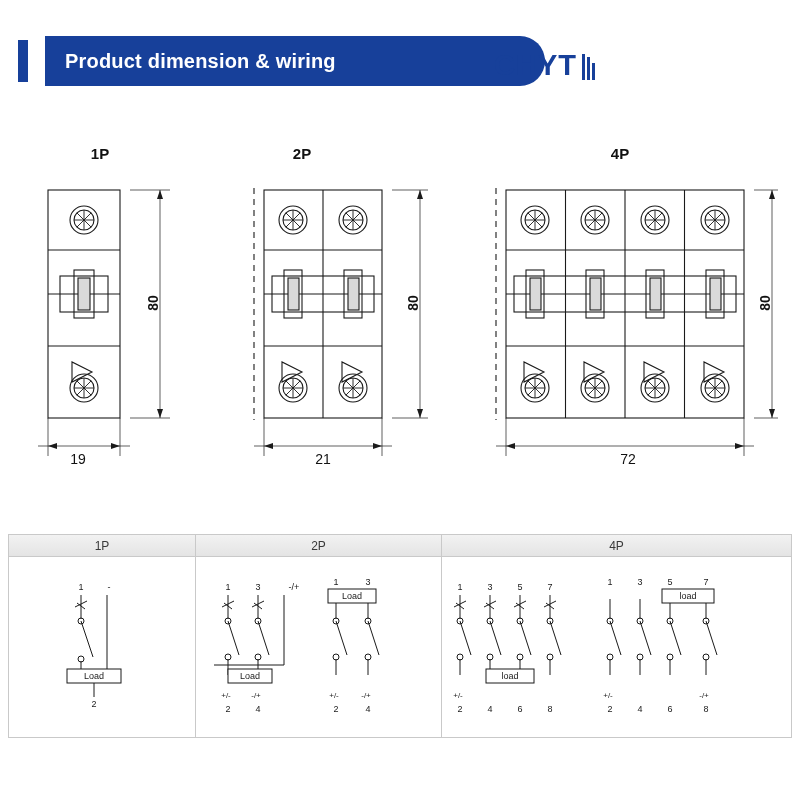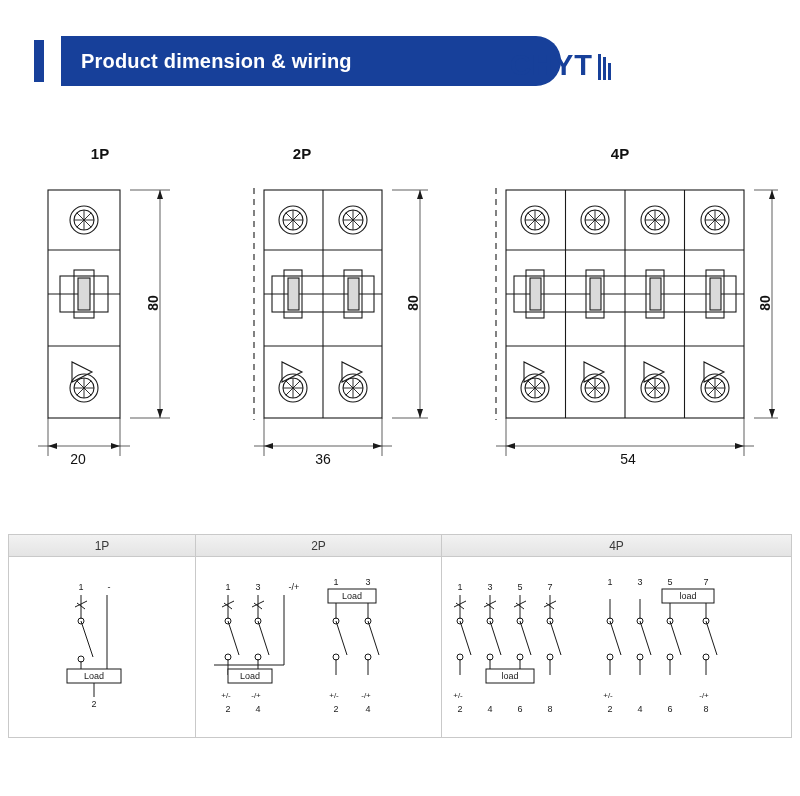--- a/index.html
+++ b/index.html
@@ -2,21 +2,21 @@
 <html><head>
 <meta charset="utf-8">
 <style>
   html,body{margin:0;padding:0;}
   body{
     width:800px;height:796px;background:#ffffff;
     font-family:"Liberation Sans", sans-serif;
     color:#1a1a1a;position:relative;overflow:hidden;
   }
   
-  .header{position:absolute;left:16px;top:36px;width:640px;height:56px;}
+  .header{position:absolute;left:0;top:36px;width:640px;height:56px;}
   .header-accent{
     position:absolute;left:18px;top:4px;width:10px;height:42px;background:#17409a;
   }
   .header-banner{
     position:absolute;left:45px;top:0;width:500px;height:50px;
     background:#17409a;
     border-radius:0 26px 26px 0;
     display:flex;align-items:center;
   }
   .header-title{
@@ -124,21 +124,21 @@
       <polygon points="130,24 127,33 133,33" fill="#1a1a1a" stroke="none"></polygon>
       <polygon points="130,252 127,243 133,243" fill="#1a1a1a" stroke="none"></polygon>
       <line x1="18" y1="252" x2="18" y2="290" stroke-width="0.7"></line>
       <line x1="90" y1="252" x2="90" y2="290" stroke-width="0.7"></line>
       <line x1="8" y1="280" x2="100" y2="280" stroke-width="0.7"></line>
       <polygon points="18,280 27,277 27,283" fill="#1a1a1a" stroke="none"></polygon>
       <polygon points="90,280 81,277 81,283" fill="#1a1a1a" stroke="none"></polygon>
     </g>
   </svg>
   <div class="dwg-label" style="left:138px;top:155px;font-size:14px;transform:rotate(-90deg);width:30px;">80</div>
-  <div class="dwg-label" style="left:63px;top:311px;width:30px;font-size:14px;font-weight:normal;">20</div>
+  <div class="dwg-label" style="left:63px;top:311px;width:30px;font-size:14px;font-weight:normal;">19</div>
 
   <svg class="sv" style="left:238px;top:26px;" width="200" height="330">
     <g fill="none" stroke="#1a1a1a" stroke-width="1.1">
       <line x1="16" y1="22" x2="16" y2="254" stroke-dasharray="6 5"></line>
       <rect x="26" y="24" width="118" height="228"></rect>
       <line x1="26" y1="84" x2="144" y2="84"></line>
       <line x1="26" y1="128" x2="144" y2="128"></line>
       <line x1="26" y1="180" x2="144" y2="180"></line>
       <line x1="85" y1="24" x2="85" y2="252"></line>
 
@@ -186,21 +186,21 @@
       <polygon points="182,24 179,33 185,33" fill="#1a1a1a" stroke="none"></polygon>
       <polygon points="182,252 179,243 185,243" fill="#1a1a1a" stroke="none"></polygon>
       <line x1="26" y1="252" x2="26" y2="290" stroke-width="0.7"></line>
       <line x1="144" y1="252" x2="144" y2="290" stroke-width="0.7"></line>
       <line x1="16" y1="280" x2="154" y2="280" stroke-width="0.7"></line>
       <polygon points="26,280 35,277 35,283" fill="#1a1a1a" stroke="none"></polygon>
       <polygon points="144,280 135,277 135,283" fill="#1a1a1a" stroke="none"></polygon>
     </g>
   </svg>
   <div class="dwg-label" style="left:398px;top:155px;font-size:14px;transform:rotate(-90deg);width:30px;">80</div>
-  <div class="dwg-label" style="left:308px;top:311px;width:30px;font-size:14px;font-weight:normal;">36</div>
+  <div class="dwg-label" style="left:308px;top:311px;width:30px;font-size:14px;font-weight:normal;">21</div>
 
   <svg class="sv" style="left:482px;top:26px;" width="300" height="330">
     <g fill="none" stroke="#1a1a1a" stroke-width="1.1">
       <line x1="14" y1="22" x2="14" y2="254" stroke-dasharray="6 5"></line>
       <rect x="24" y="24" width="238" height="228"></rect>
       <line x1="24" y1="84" x2="262" y2="84"></line>
       <line x1="24" y1="128" x2="262" y2="128"></line>
       <line x1="24" y1="180" x2="262" y2="180"></line>
       <line x1="83.5" y1="24" x2="83.5" y2="252"></line>
       <line x1="143" y1="24" x2="143" y2="252"></line>
@@ -281,21 +281,21 @@
       <polygon points="290,24 287,33 293,33" fill="#1a1a1a" stroke="none"></polygon>
       <polygon points="290,252 287,243 293,243" fill="#1a1a1a" stroke="none"></polygon>
       <line x1="24" y1="252" x2="24" y2="290" stroke-width="0.7"></line>
       <line x1="262" y1="252" x2="262" y2="290" stroke-width="0.7"></line>
       <line x1="14" y1="280" x2="272" y2="280" stroke-width="0.7"></line>
       <polygon points="24,280 33,277 33,283" fill="#1a1a1a" stroke="none"></polygon>
       <polygon points="262,280 253,277 253,283" fill="#1a1a1a" stroke="none"></polygon>
     </g>
   </svg>
   <div class="dwg-label" style="left:750px;top:155px;font-size:14px;transform:rotate(-90deg);width:30px;">80</div>
-  <div class="dwg-label" style="left:613px;top:311px;width:30px;font-size:14px;font-weight:normal;">54</div>
+  <div class="dwg-label" style="left:613px;top:311px;width:30px;font-size:14px;font-weight:normal;">72</div>
 </div>
 
 <div class="wiring">
   <div class="wiring-head">
     <div class="wh c1">1P</div>
     <div class="wh c2">2P</div>
     <div class="wh c3">4P</div>
   </div>
   <div class="wiring-body">
 

